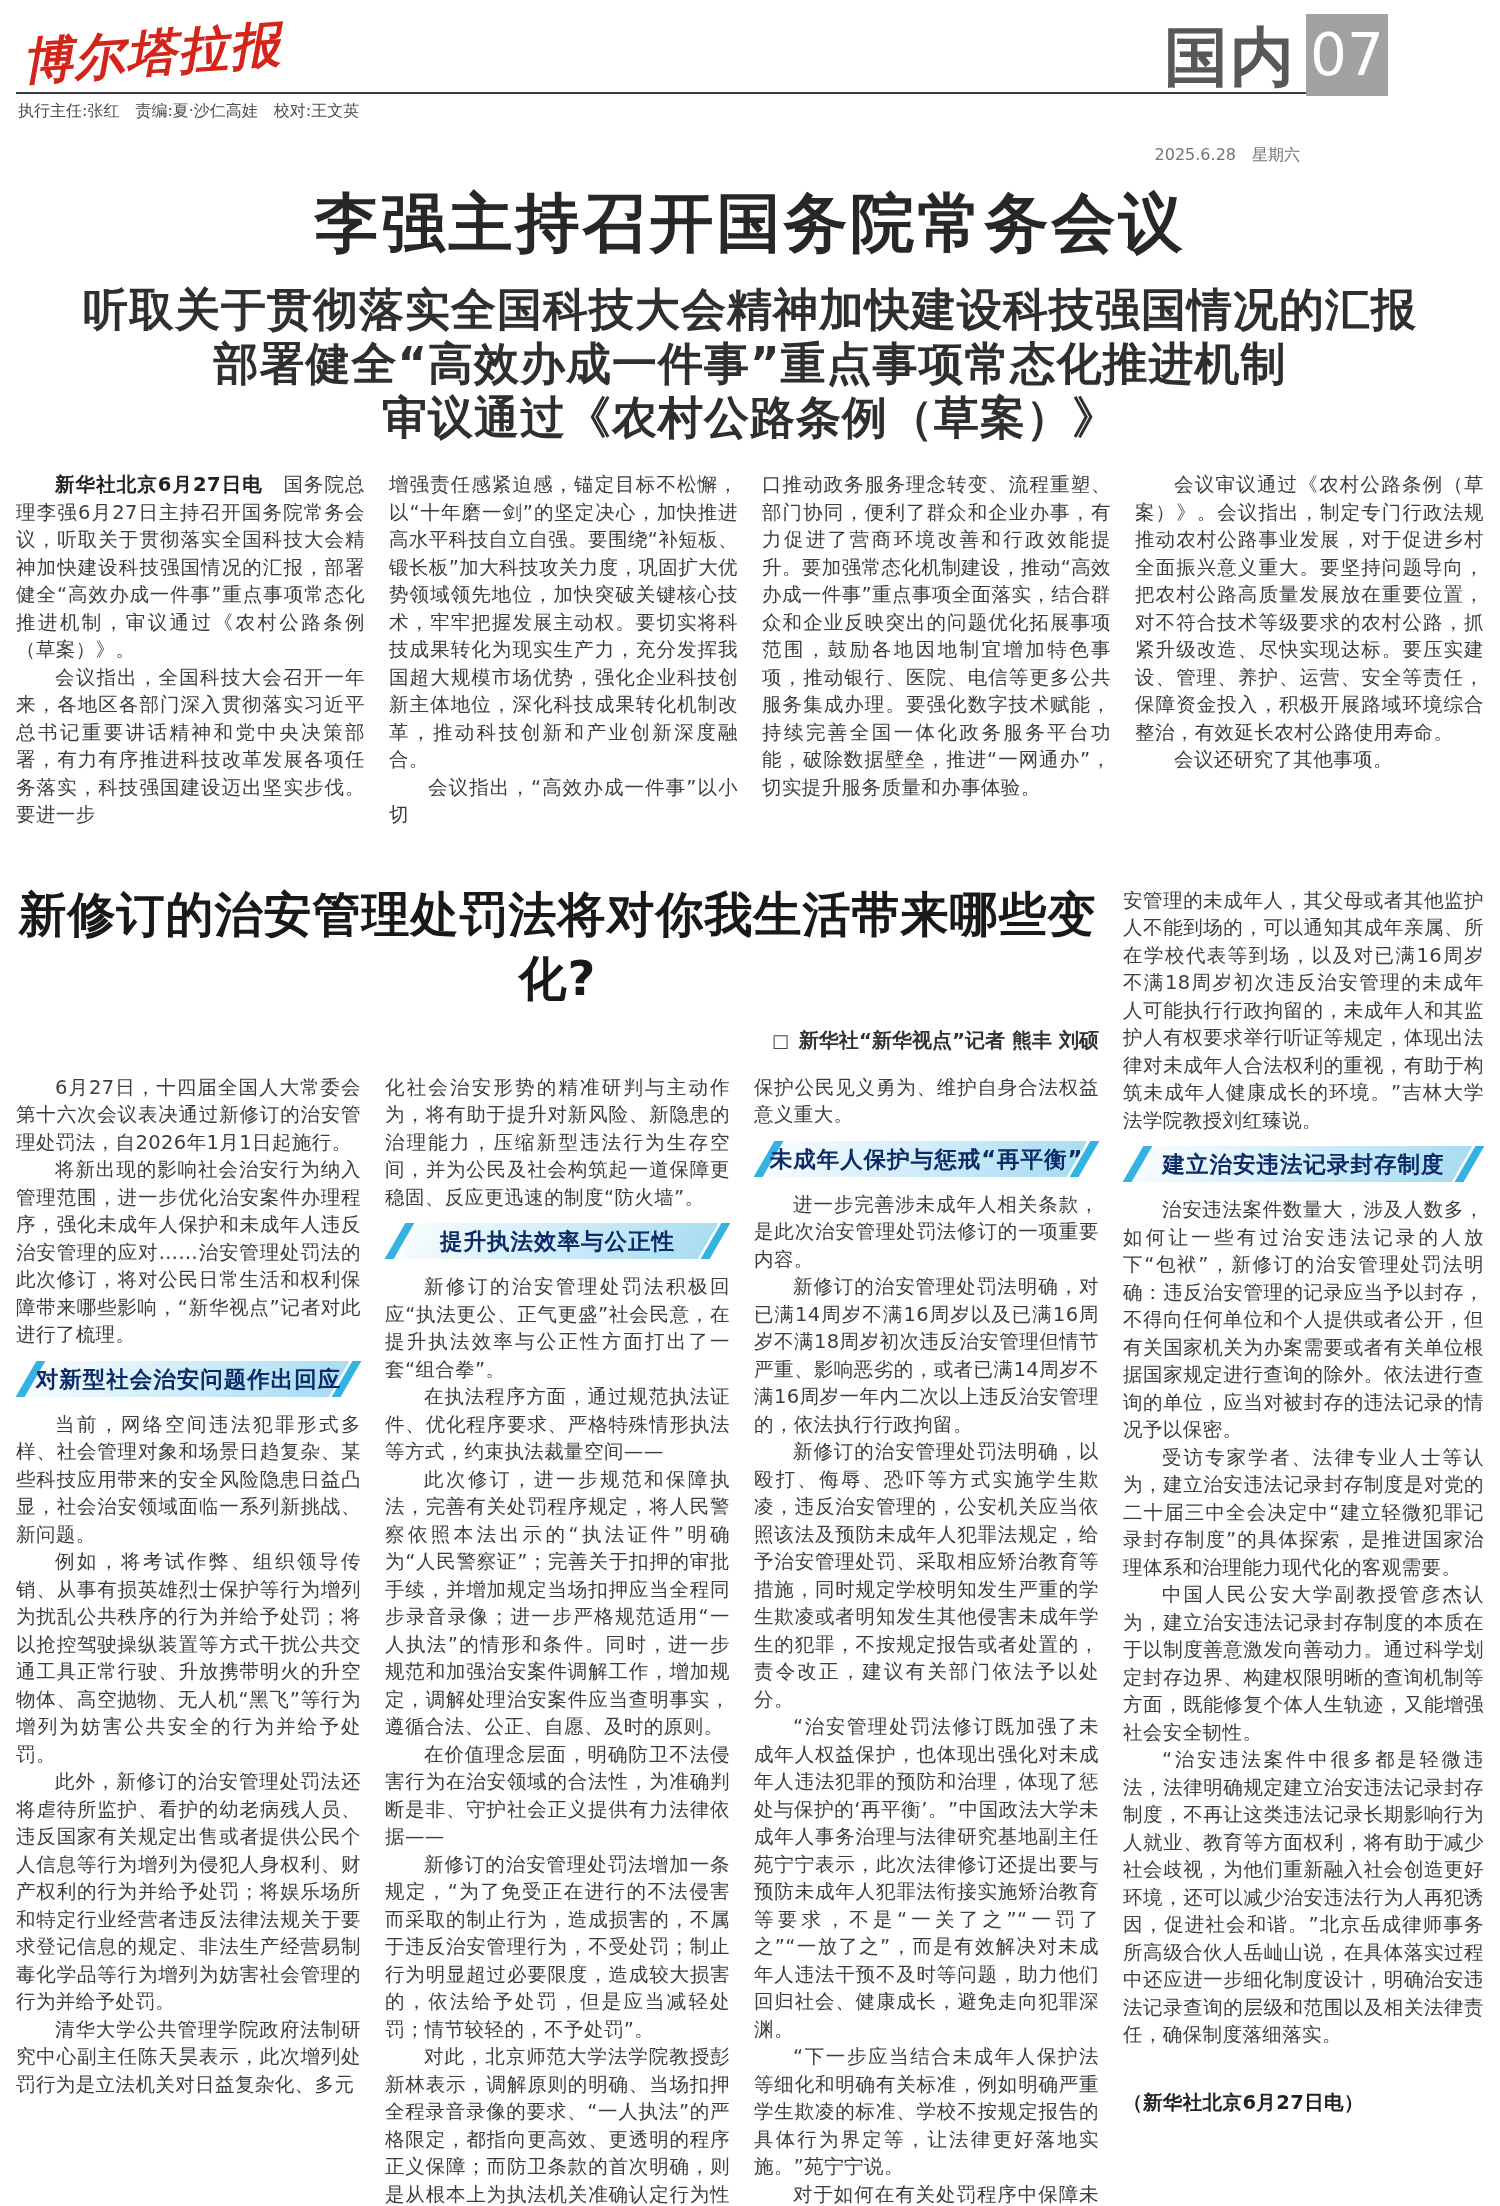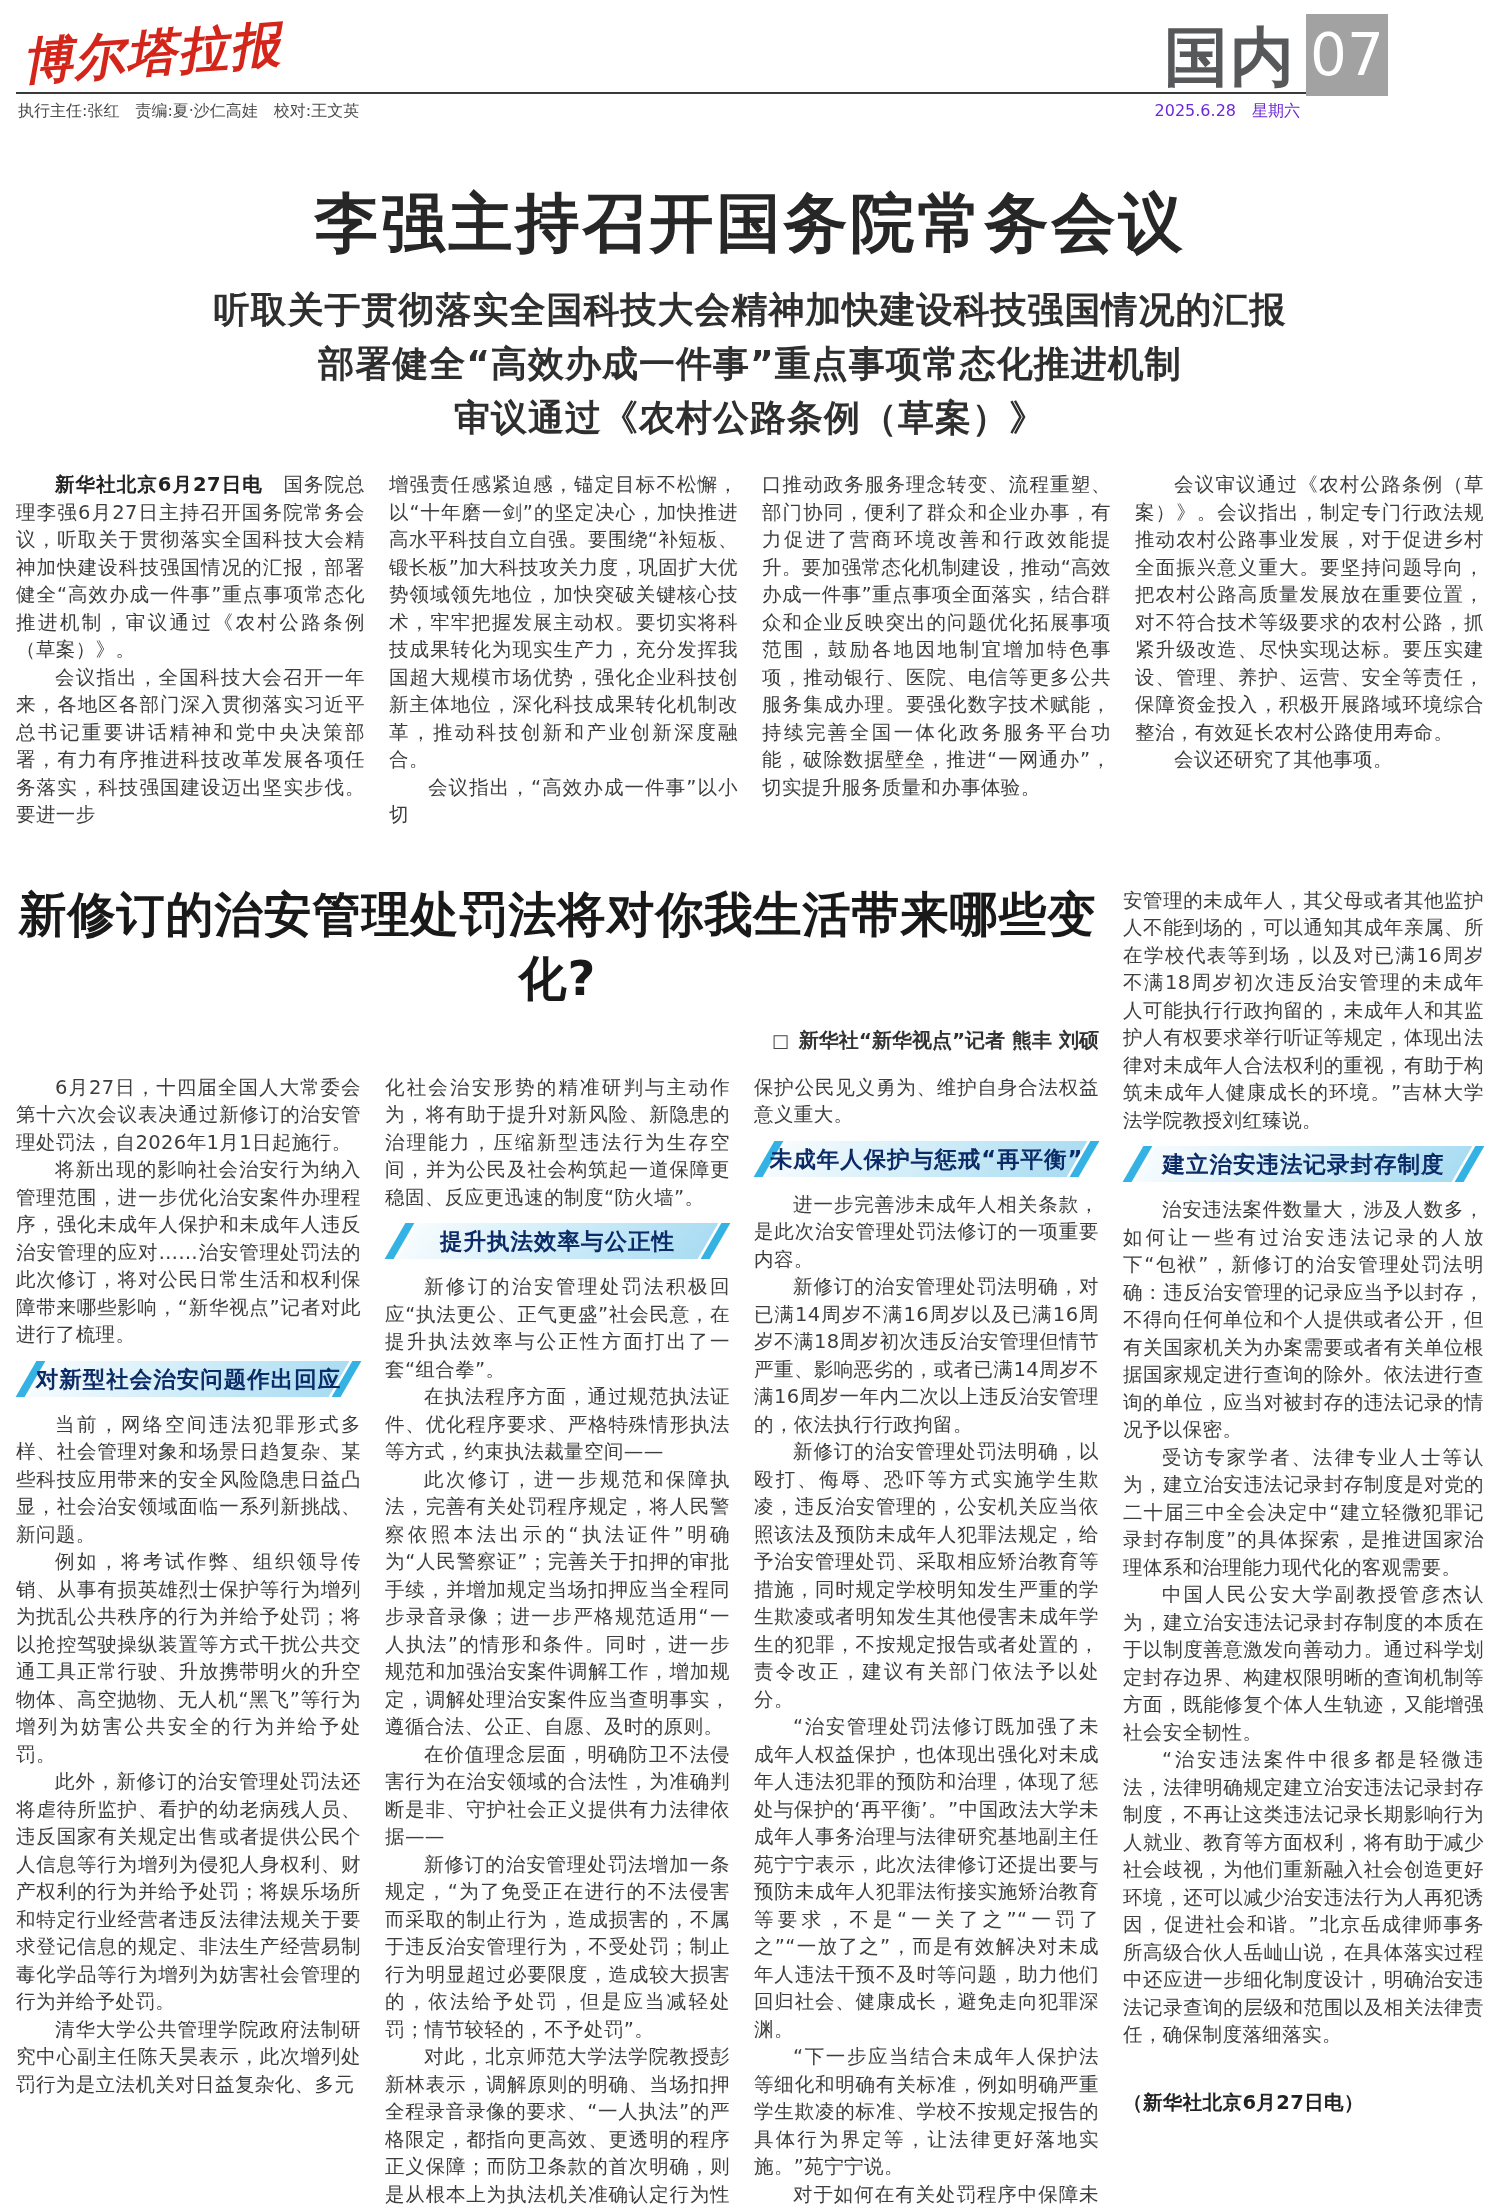--- a/index.html
+++ b/index.html
@@ -30,30 +30,30 @@
     display:flex; align-items:center; justify-content:center;margin-left:16px;
   }
   .masthead-rule {
     position:absolute; left:0; right:178px; top:92px; height:2px; background:#3a3a3a;
   }
   .credits-row {
     position:absolute; left:2px; right:96px; top:101px;
     display:flex; justify-content:space-between;
     font-size:16px; color:#4c4c4c;
   }
-  .credits-right { padding-right:88px; color:#6d28d9; }
+  .credits-right { padding-right:88px; color:#737373;margin-top:44px; }
 
   
   .a1-headline {
     margin-top:48px; text-align:center;
     font-size:64px; font-weight:900; color:#272727; letter-spacing:3px;
   }
   .a1-subheads { margin-top:16px; text-align:center; }
   .a1-subhead {
-    font-size:36px; font-weight:700; color:#2f2f2f; line-height:54px; letter-spacing:1px;
+    font-size:45px; font-weight:700; color:#2f2f2f; line-height:54px; letter-spacing:1px;
   }
   .cols { display:flex; gap:24px; margin-top:26px; }
   .col { flex:1 1 0; min-width:0; }
 
   .para {
     font-size:19.5px; line-height:27.5px; text-align:justify;
     word-break:break-all; color:#3d3d3d; letter-spacing:0.4px;
   }
   .para.indent { text-indent:2em; }
   .para b { color:#222; }

